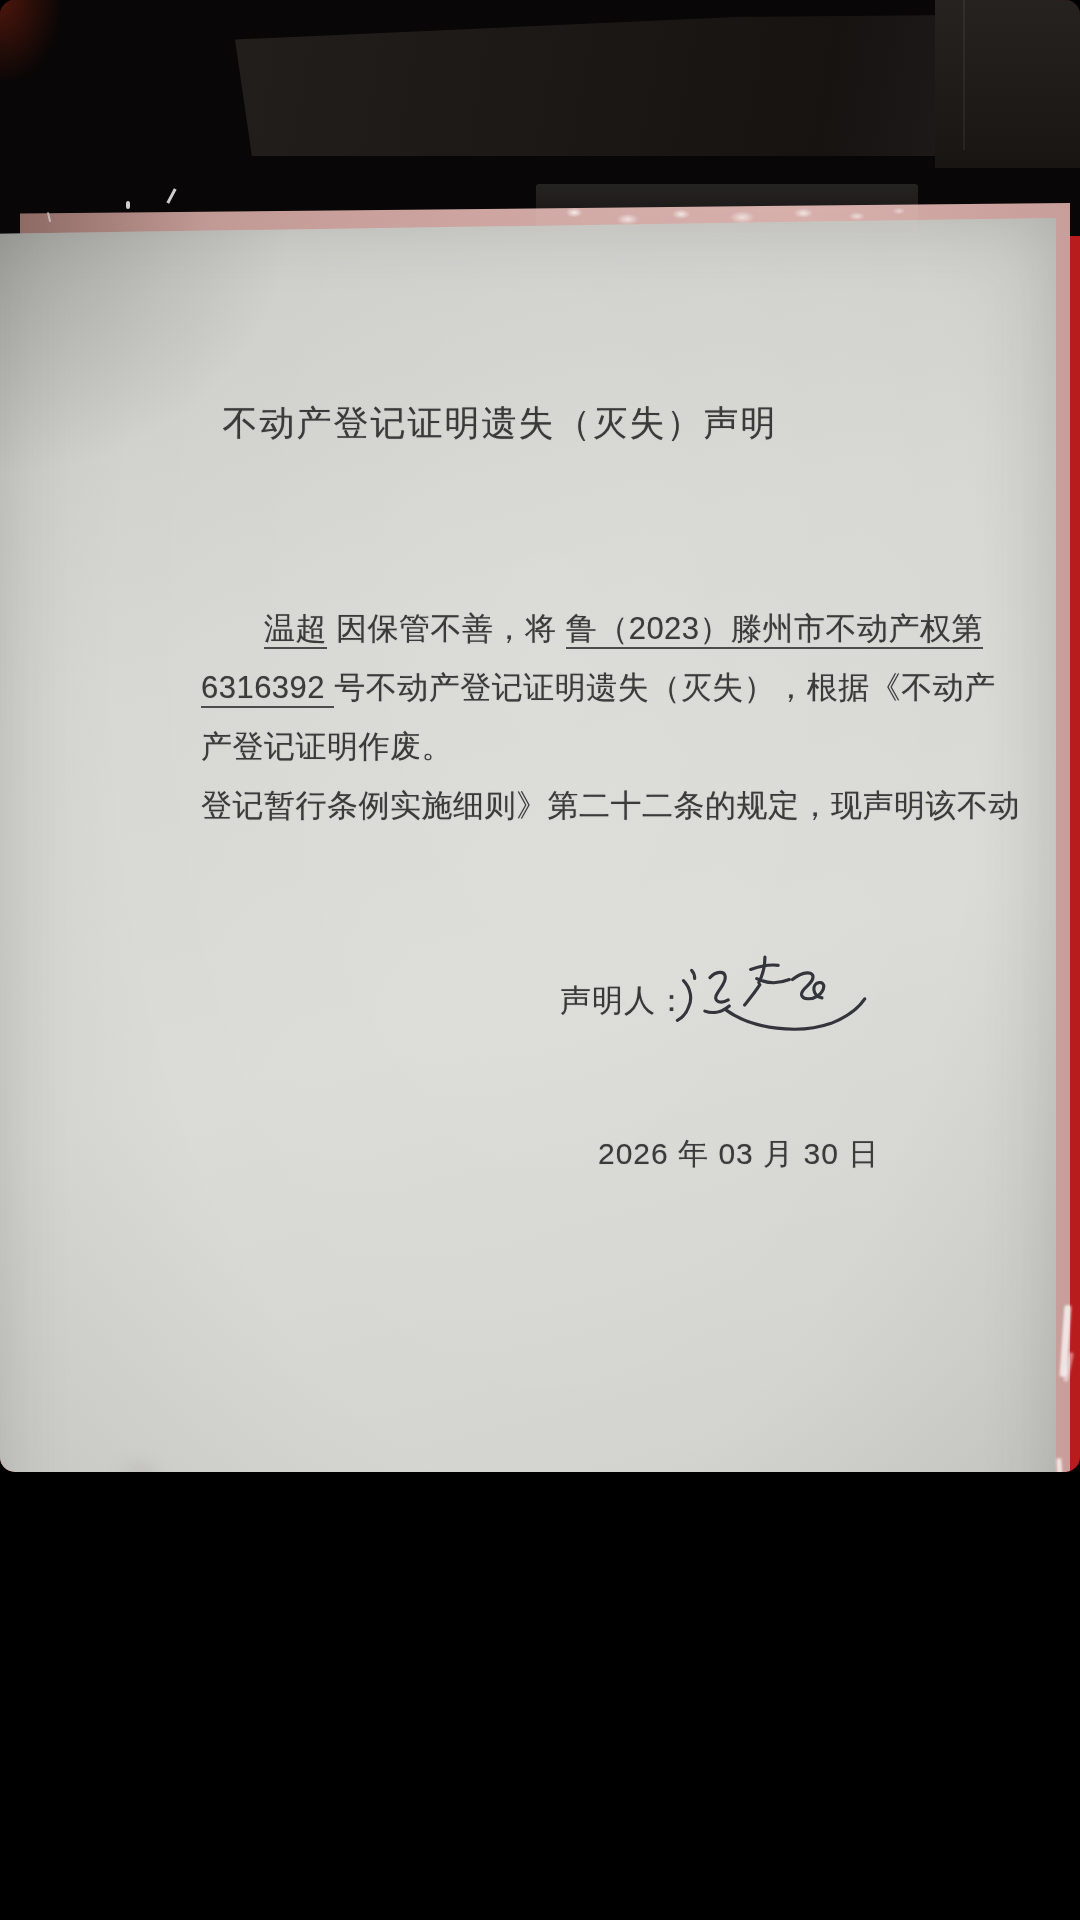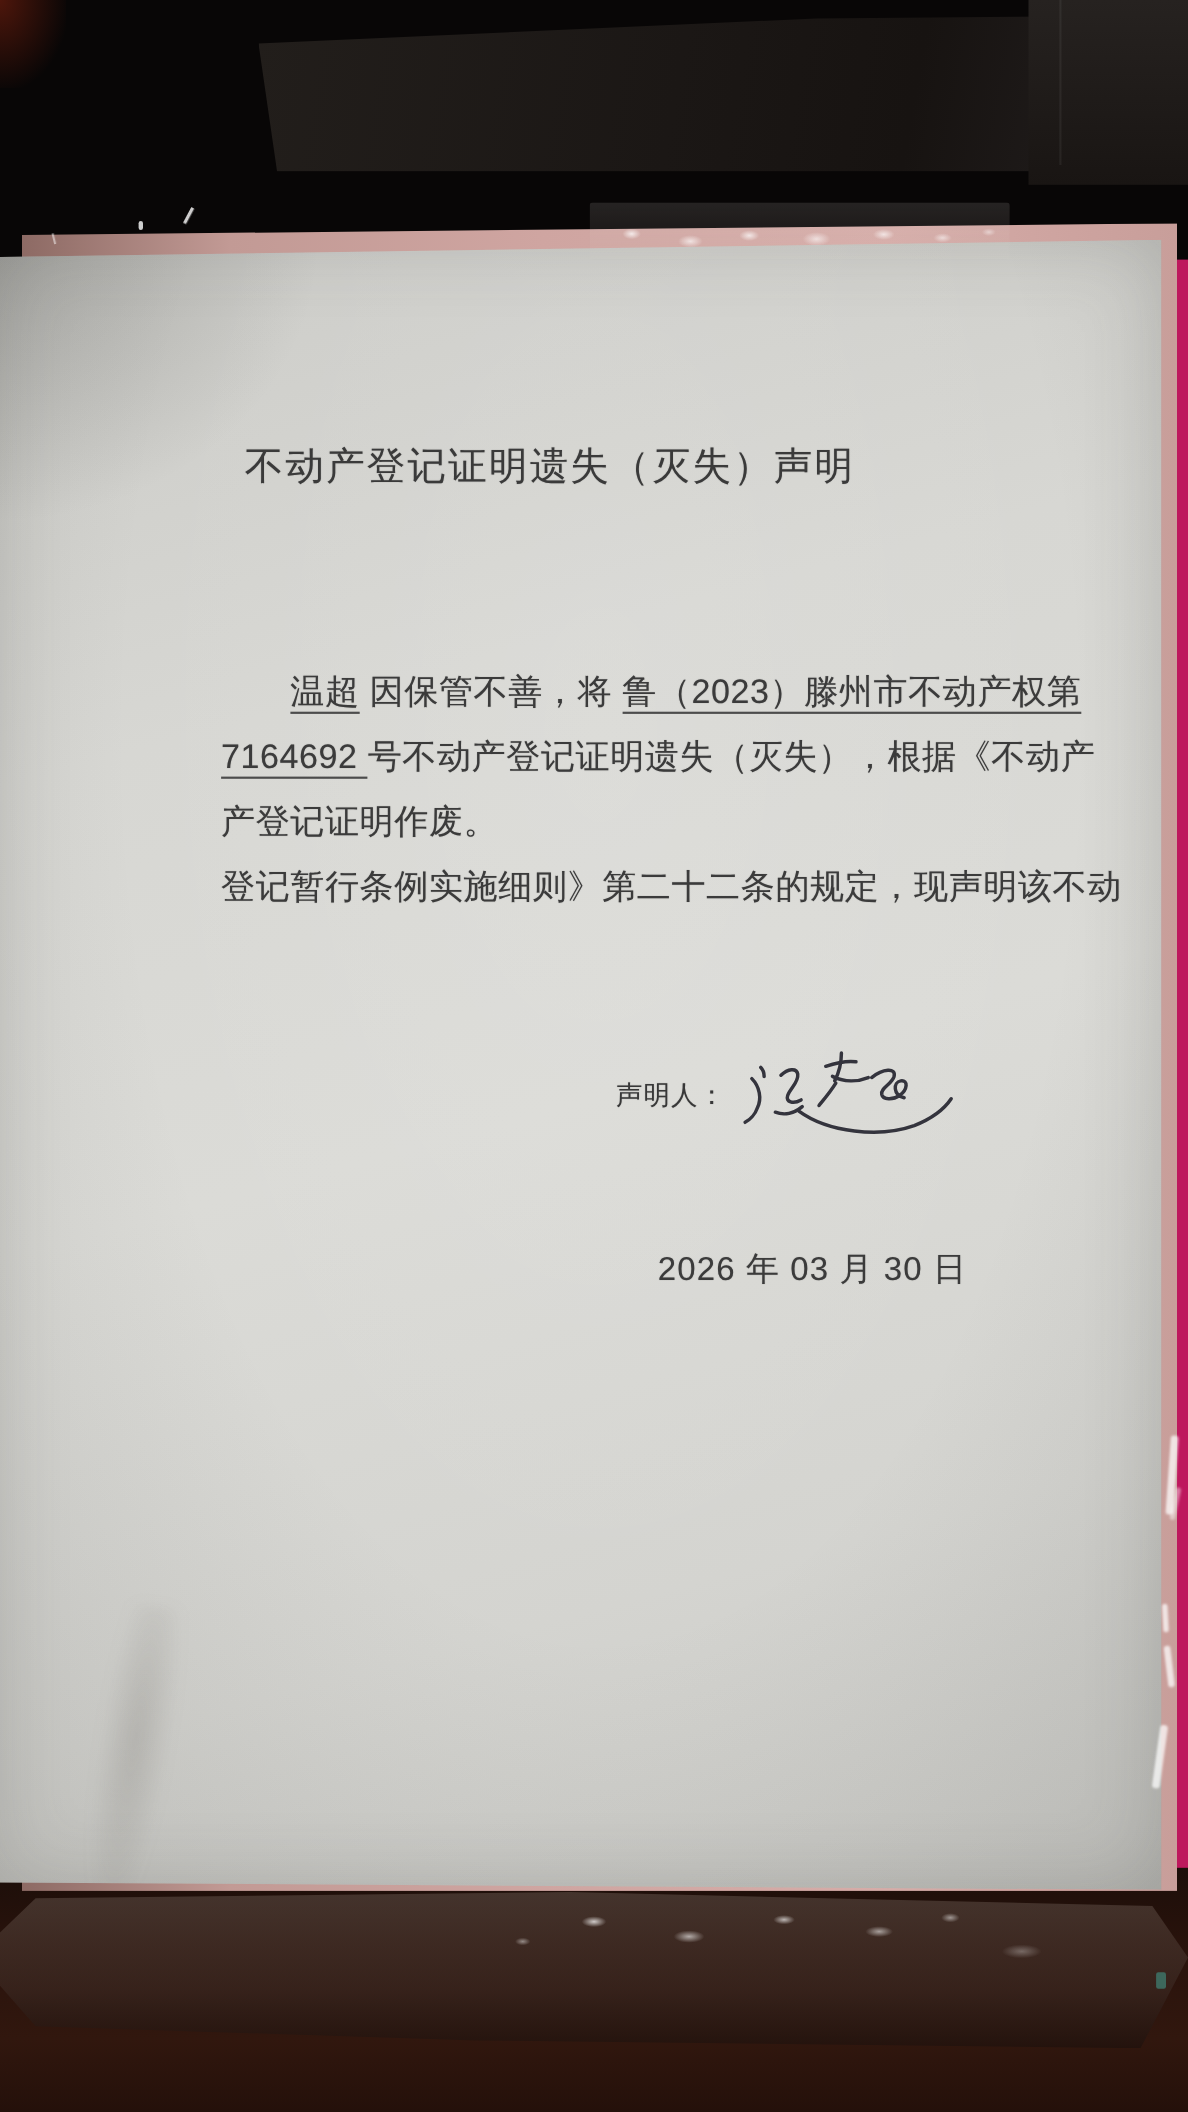--- a/index.html
+++ b/index.html
@@ -1,19 +1,20 @@
 <!DOCTYPE html>
 <html><head>
 <meta charset="utf-8">
 <style>
   html,body{margin:0;padding:0;background:#000;}
   .photo{
-    position:relative;width:1080px;height:1920px;margin:0 auto;
-    background:#be185d;overflow:hidden;
+    position:relative;width:1080px;height:1472px;margin:0 auto;
+    background:#b91c1c;overflow:hidden;
     font-family:"Liberation Sans","DejaVu Sans",sans-serif;
+    border-radius:15px;
   }
   
   .bg-top{position:absolute;left:0;top:0;width:1080px;height:236px;background:#080606;}
   .cabinet-band{
     position:absolute;left:235px;top:14px;width:845px;height:142px;
     background:linear-gradient(100deg,#221e1b 0%,#1b1715 45%,#171311 70%,#242020 100%);
     clip-path:polygon(0 18%,60% 2%,100% 0,100% 100%,2% 100%);
   }
   .cabinet-right{position:absolute;left:935px;top:0;width:145px;height:168px;
     background:linear-gradient(180deg,#262220,#191513);}
@@ -71,21 +72,21 @@
   .title{
     position:absolute;left:0;top:182px;width:1012px;margin:0;
     text-align:center;font-size:35px;font-weight:500;letter-spacing:2px;
     color:#3a3a3a;text-shadow:0 0 1px rgba(58,58,58,0.45);
   }
   .body{position:absolute;left:134px;top:322px;width:800px;font-size:31px;color:#3b3b3b;
     text-shadow:0 0 1px rgba(59,59,59,0.40);}
   .line{height:59px;line-height:59px;white-space:pre;letter-spacing:0.5px;}
   .line.indent{padding-left:63px;}
   .u{border-bottom:2px solid #4c4c4c;padding-bottom:1px;}
-  .signer-row{position:absolute;left:566px;top:762px;width:340px;height:80px;font-size:24px;}
+  .signer-row{position:absolute;left:566px;top:762px;width:340px;height:80px;font-size:31px;}
   .signer-label{letter-spacing:1px;text-shadow:0 0 1px rgba(59,59,59,0.4);}
   .signature{position:absolute;left:104px;top:-32px;width:210px;height:112px;}
   .signature path{fill:none;stroke:#34343d;stroke-width:3.1;stroke-linecap:round;stroke-linejoin:round;}
   .date{position:absolute;left:604px;top:916px;font-size:30px;letter-spacing:1px;
     color:#3b3b3b;text-shadow:0 0 1px rgba(59,59,59,0.4);}
   
   .tape-top{
     position:absolute;left:536px;top:184px;width:382px;height:52px;border-radius:3px;
     background:
       radial-gradient(12px 7px at 10% 55%,rgba(255,255,255,0.75),rgba(255,255,255,0) 70%),
@@ -131,21 +132,21 @@
     <div class="corner-shadow"></div>
     <div class="stain"></div>
 
     <h1 class="title">不动产登记证明遗失（灭失）声明</h1>
 
     <div class="body">
       <div class="line indent">
         <span class="u">温超</span><span> 因保管不善，将 </span><span class="u">鲁（2023）滕州市不动产权第</span>
       </div>
       <div class="line">
-        <span class="u">7164692 </span><span>号不动产登记证明遗失（灭失），根据《不动产</span>
+        <span class="u">6316392 </span><span>号不动产登记证明遗失（灭失），根据《不动产</span>
       </div>
       <div class="line">
         <span>产登记证明作废。</span>
       </div>
       <div class="line">
         <span>登记暂行条例实施细则》第二十二条的规定，现声明该不动</span>
       </div>
     </div>
 
     <div class="signer-row">

